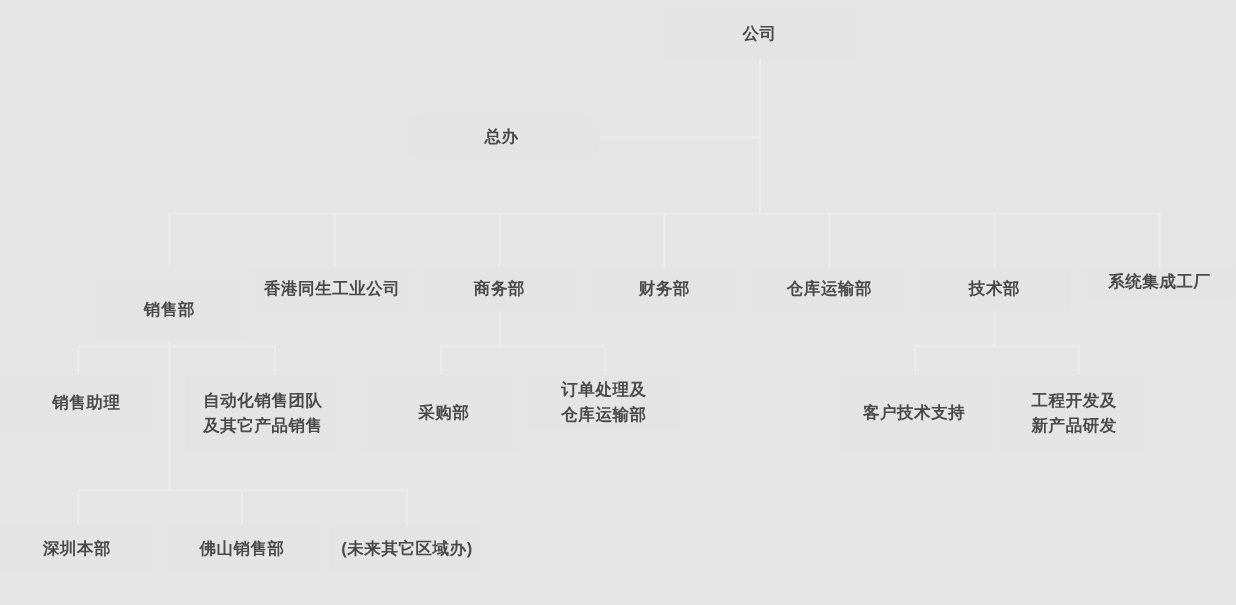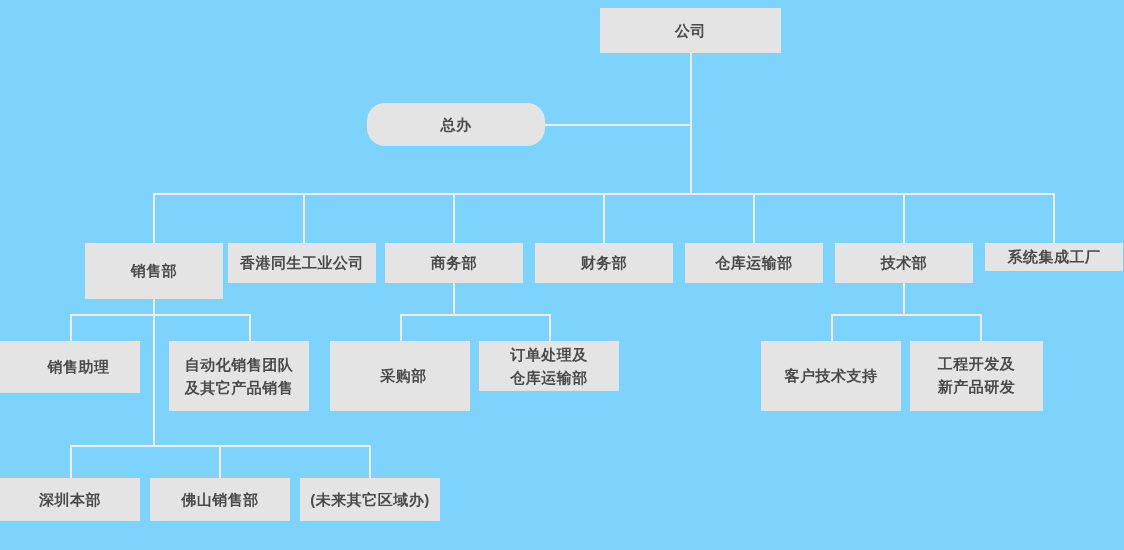--- a/index.html
+++ b/index.html
@@ -7,21 +7,21 @@
     padding: 0;
     background: #ffffff;
   }
   body {
     font-family: "Liberation Sans", "DejaVu Sans", sans-serif;
   }
   #chart {
     position: relative;
     width: 1124px;
     height: 550px;
-    background: #7dd3fc;
+    background: #e5e5e5;
     overflow: hidden;
   }
   .node {
     position: absolute;
     background: #e4e4e4;
     color: #4a4a4a;
     display: flex;
     align-items: center;
     justify-content: center;
     text-align: center;
@@ -92,21 +92,21 @@
         <span class="ln">公司</span>
       </span>
   </div>
 
   <div class="node" style="left:367px; top:103px; width:178px; height:43px;border-radius:18px;">
     <span class="label">
         <span class="ln">总办</span>
       </span>
   </div>
 
-  <div class="node" style="left:85px; top:243px; width:138px; height:56px;justify-content:flex-end;">
+  <div class="node" style="left:85px; top:254px; width:138px; height:56px;justify-content:flex-end;">
     <span class="label">
         <span class="ln">销售部</span>
       </span>
   </div>
   <div class="node" style="left:228px; top:243px; width:148px; height:40px;">
     <span class="label">
         <span class="ln">香港同生工业公司</span>
       </span>
   </div>
   <div class="node" style="left:385px; top:243px; width:138px; height:40px;">
@@ -155,21 +155,21 @@
     <span class="label">
         <span class="ln">订单处理及</span>
         <span class="ln">仓库运输部</span>
       </span>
   </div>
   <div class="node" style="left:761px; top:341px; width:140px; height:70px;">
     <span class="label">
         <span class="ln">客户技术支持</span>
       </span>
   </div>
-  <div class="node" style="left:910px; top:341px; width:133px; height:70px;font-family:Liberation Serif, serif;">
+  <div class="node" style="left:910px; top:341px; width:133px; height:70px;">
     <span class="label">
         <span class="ln">工程开发及</span>
         <span class="ln">新产品研发</span>
       </span>
   </div>
 
   <div class="node" style="left:0px; top:478px; width:140px; height:43px;">
     <span class="label">
         <span class="ln">深圳本部</span>
       </span>

